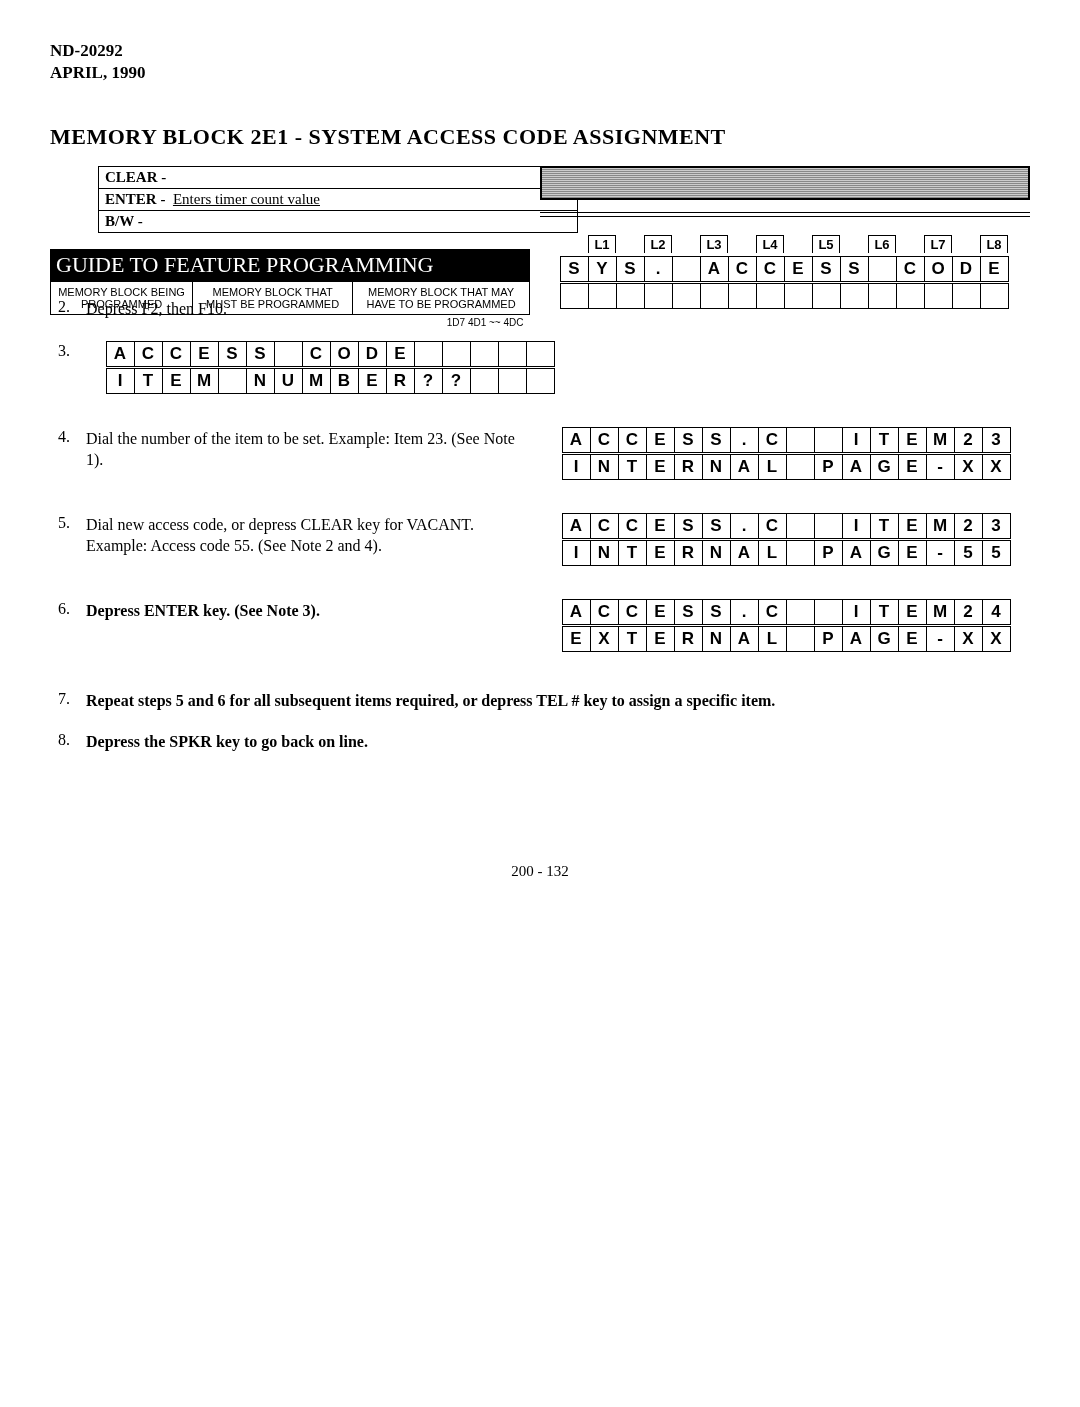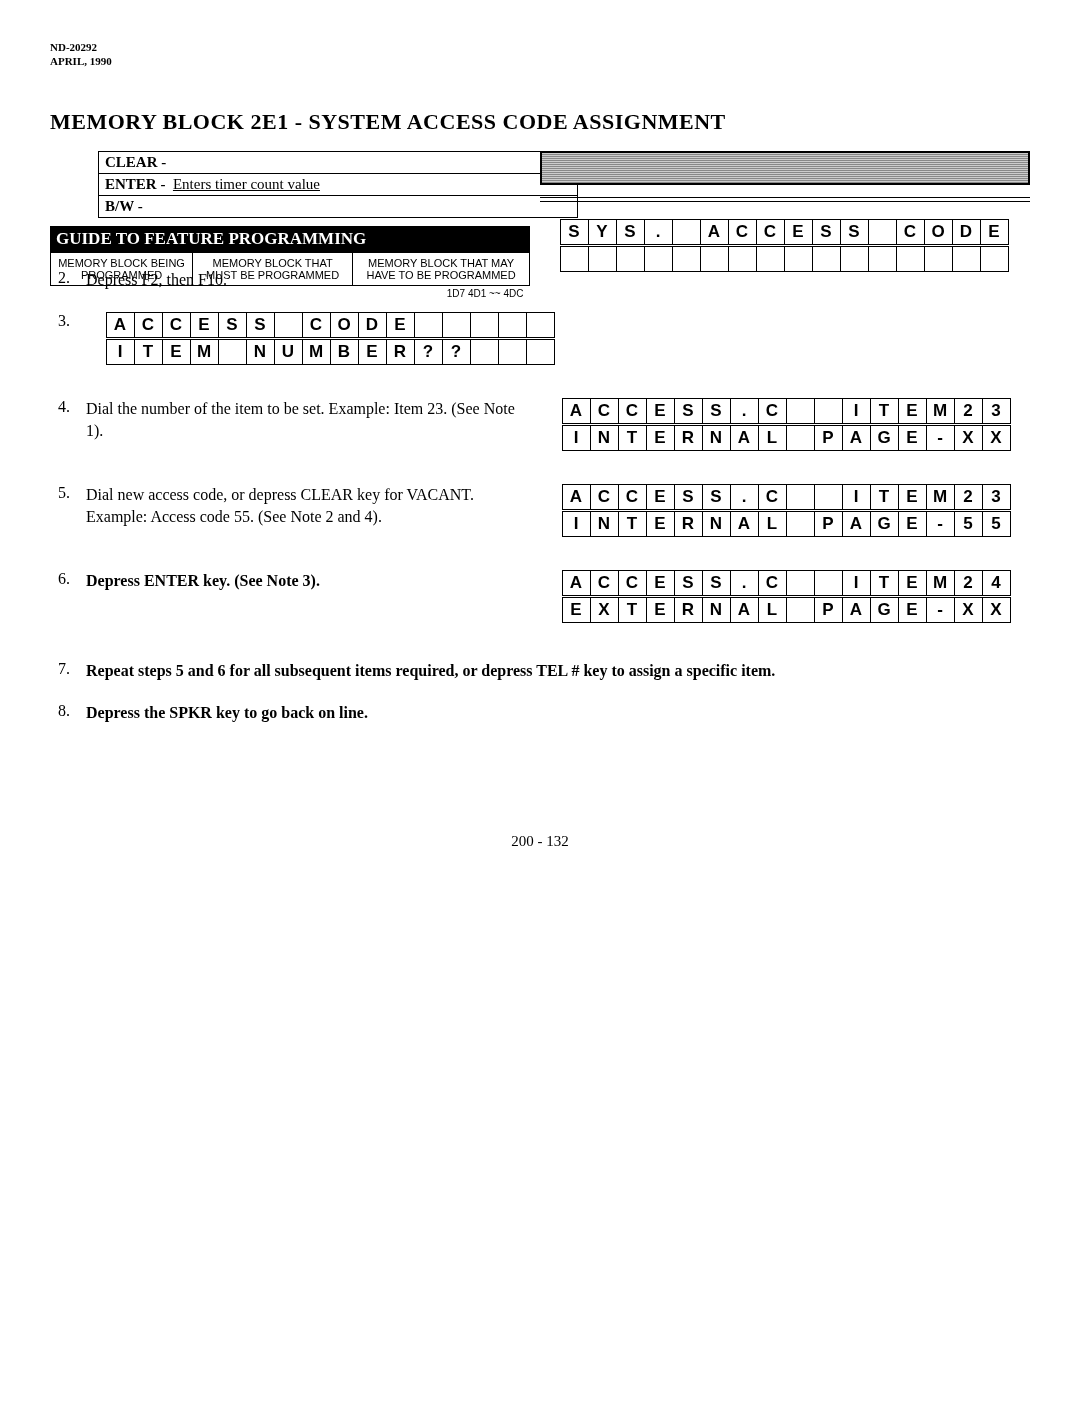--- a/index.html
+++ b/index.html
@@ -6,21 +6,21 @@
   body {
     margin: 0;
     padding: 40px 50px;
     font-family: "Times New Roman", serif;
     background: #fff;
     color: #000;
     width: 1080px;
   }
   .doc-header {
     font-weight: bold;
-    font-size: 11px;
+    font-size: 17px;
     line-height: 1.3;
     margin-bottom: 40px;
   }
   .main-title {
     font-weight: bold;
     font-size: 22px;
     letter-spacing: 0.5px;
     margin-bottom: 16px;
   }
   .block-row {
@@ -37,24 +37,24 @@
   }
   .keys-table td {
     border: 1px solid #000;
     padding: 2px 6px;
     font-size: 15px;
   }
   .keys-table .label { font-weight: bold; width: 80px; }
   .guide-title {
     background: #000;
     color: #fff;
-    font-weight: bold;
-    font-size: 17px;
+    font-weight: normal;
+    font-size: 22px;
     padding: 3px 6px;
-    margin-top: 8px;
+    margin-top: 16px;
   }
   .guide-table {
     border-collapse: collapse;
     width: 100%;
     font-family: Arial, sans-serif;
     font-size: 11px;
   }
   .guide-table th {
     border: 1px solid #000;
     padding: 4px;
@@ -168,20 +168,39 @@
             <td colspan="3" style="text-align:right;border:none;font-size:10px;padding:2px 6px 0 0">1D7  4D1 ~~ 4DC</td>
           </tr>
     </tbody>
       </table>
   </div>
   <div class="right-col-top">
     <div class="hatched"></div>
     <div class="ruler"></div>
     <div id="sys-area" style="margin-top:18px">
         <div class="grid">
+          <div class="grid-labels">
+            <div style="border: none;"></div>
+            <div style="border: none;"></div>
+            <div>L1</div>
+            <div style="border: none;"></div>
+            <div>L2</div>
+            <div style="border: none;"></div>
+            <div>L3</div>
+            <div style="border: none;"></div>
+            <div>L4</div>
+            <div style="border: none;"></div>
+            <div>L5</div>
+            <div style="border: none;"></div>
+            <div>L6</div>
+            <div style="border: none;"></div>
+            <div>L7</div>
+            <div style="border: none;"></div>
+            <div>L8</div>
+          </div>
           <div class="grid-row">
             <div class="cell empty-lead"></div>
             <div class="cell">S</div>
             <div class="cell">Y</div>
             <div class="cell">S</div>
             <div class="cell">.</div>
             <div class="cell"></div>
             <div class="cell">A</div>
             <div class="cell">C</div>
             <div class="cell">C</div>

